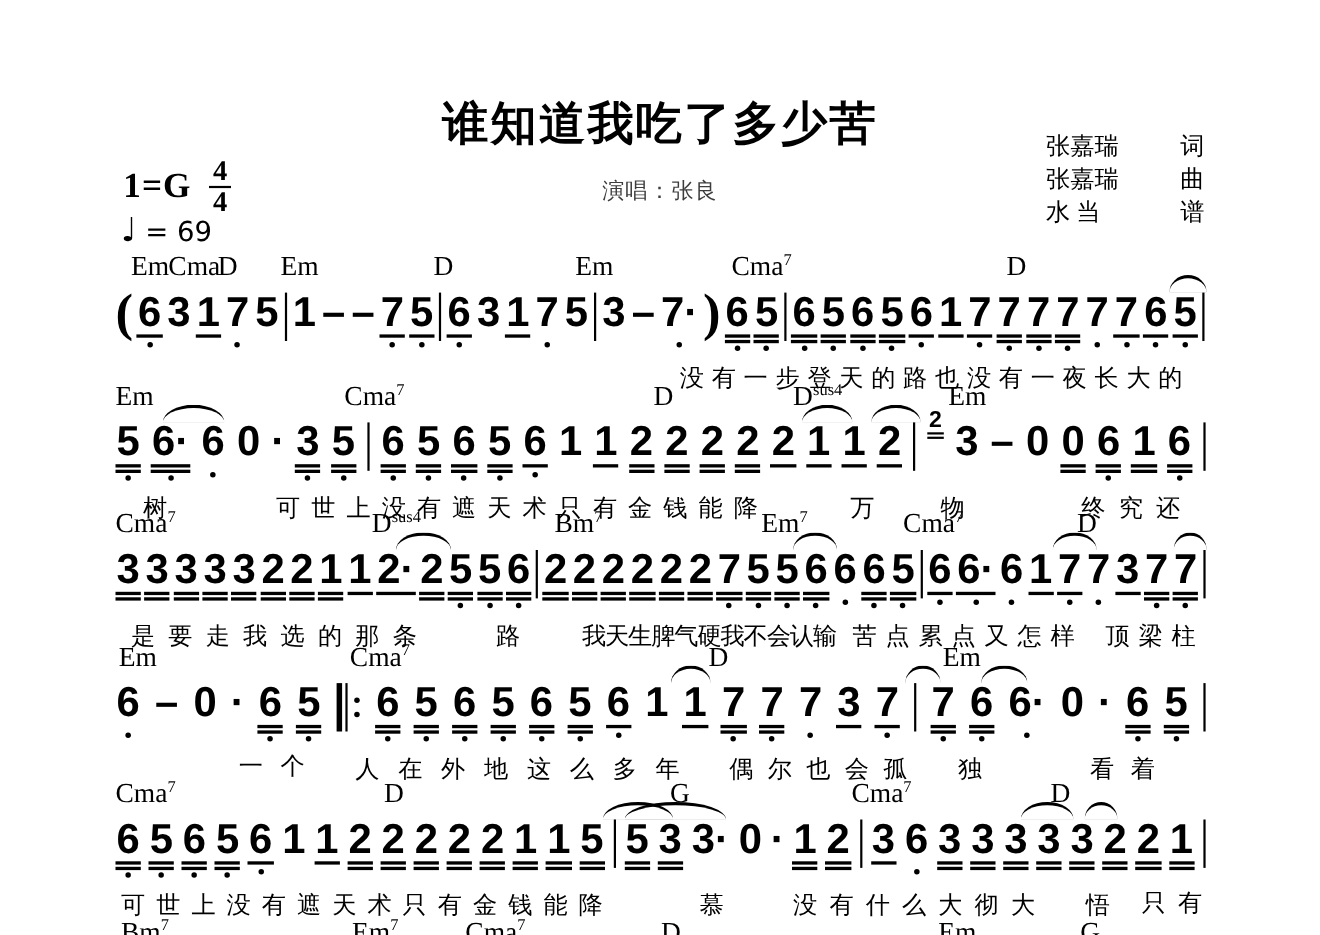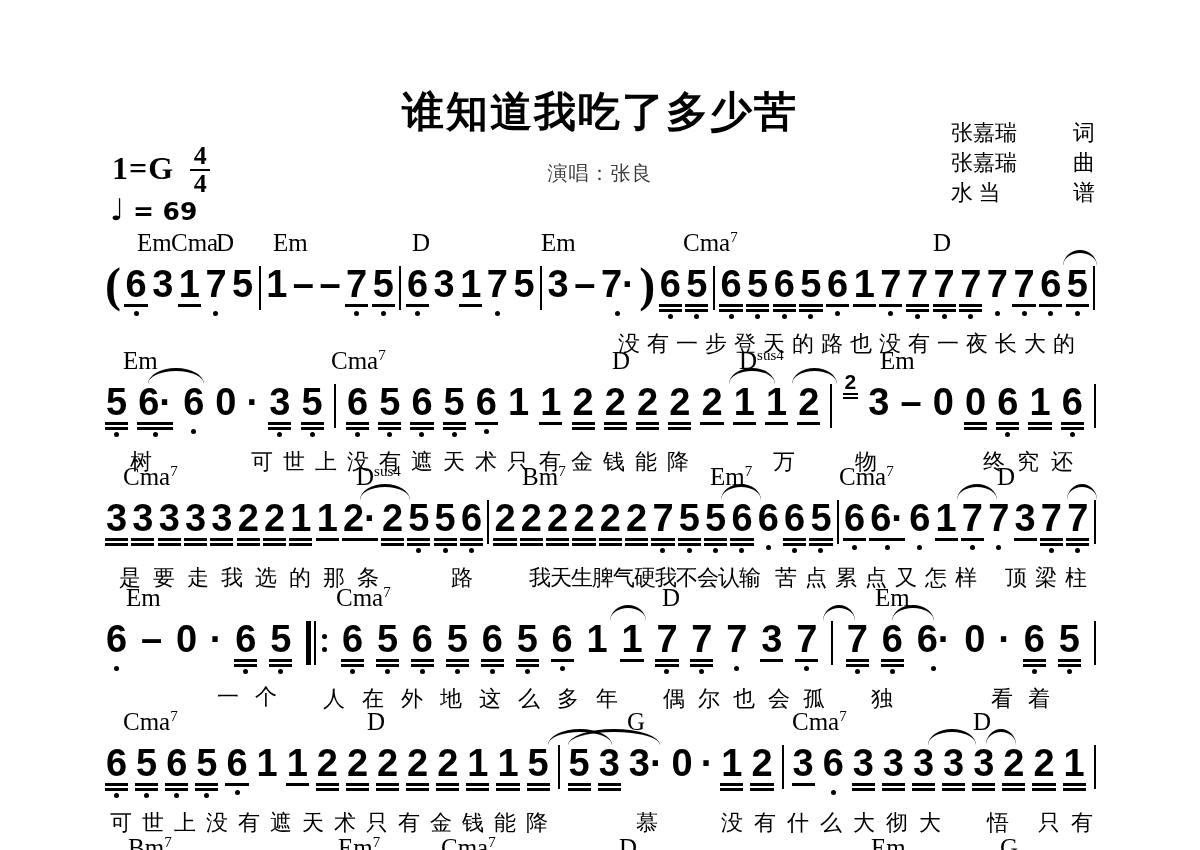--- a/index.html
+++ b/index.html
@@ -12,26 +12,26 @@
   .credit-row{display:flex;justify-content:space-between;height:30px;line-height:30px;}
   .performer{position:absolute;top:160px;left:0;width:100%;text-align:center;
              font-size:20px;color:#3c3c3c;letter-spacing:1px;}
   .keysig{position:absolute;top:150px;left:112px;display:flex;align-items:flex-start;
           font-weight:bold;font-size:32px;font-family:"Liberation Serif",serif;}
   .keysig .kp{letter-spacing:1px;}
   .meter{display:flex;flex-direction:column;align-items:center;margin-left:16px;margin-top:-6px;
          font-size:26px;line-height:24px;font-weight:bold;}
   .meter .mline{width:20px;height:2px;background:#000;margin:1px 0;}
   .tempo{position:absolute;top:192px;left:110px;font-family:"DejaVu Sans",sans-serif;
-         font-weight:bold;font-size:25px;}
+         font-weight:normal;font-size:25px;}
   .tempo .tn{font-size:30px;}
   
   .sys{position:absolute;left:105px;width:992px;}
   .sys0{top:228px;}.sys1{top:346px;}.sys2{top:462px;}.sys3{top:583px;}.sys4{top:707px;}.sys5{top:833px;}
-  .chords{position:relative;height:28px;font-size:25px;margin-left:18px;}
+  .chords{position:relative;height:28px;font-size:25px;}
   .ch{position:absolute;bottom:0;white-space:nowrap;line-height:26px;}
   .ch sup{font-size:15px;line-height:10px;}
   .notes{position:relative;display:flex;justify-content:space-between;align-items:flex-start;
          font-family:"Liberation Sans",sans-serif;font-weight:bold;font-size:38px;}
   .tk{display:flex;flex-direction:column;align-items:stretch;text-align:center;}
   .da{height:8px;display:flex;justify-content:center;align-items:flex-end;}
   .db{height:14px;display:flex;justify-content:center;align-items:flex-start;padding-top:4px;}
   .dot{width:5px;height:5px;border-radius:50%;background:#000;flex:none;}
   .g{line-height:40px;padding:0 1px;border-bottom:3px solid transparent;white-space:nowrap;}
   .u1 > .g,.u2 > .g{border-bottom-color:#000;}
@@ -1236,21 +1236,21 @@
           <span class="da"></span>
           <span class="g barln"></span>
           <span class="db"></span>
         </span>
       </div>
       <div class="lyr">
         <span style="left: 5px; letter-spacing: 10px;">可世上没有遮天术只有金钱能降</span>
         <span style="left: 531px;">慕</span>
         <span style="left: 616px; letter-spacing: 11px;">没有什么大彻大</span>
         <span style="left: 882px;">悟</span>
-        <span style="left: 933px; letter-spacing: 11px;">只有</span>
+        <span style="left: 933px; letter-spacing: 11px; font-family: Liberation Mono, monospace;">只有</span>
       </div>
     </div>
     <div class="sys sys5">
       <div class="chords">
         <span class="ch" style="left: 5px;">Bm<sup>7</sup></span>
         <span class="ch" style="left: 215px;">Em<sup>7</sup></span>
         <span class="ch" style="left: 318px;">Cma<sup>7</sup></span>
         <span class="ch" style="left: 496px;">D</span>
         <span class="ch" style="left: 748px;">Em</span>
         <span class="ch" style="left: 877px;">G</span>

